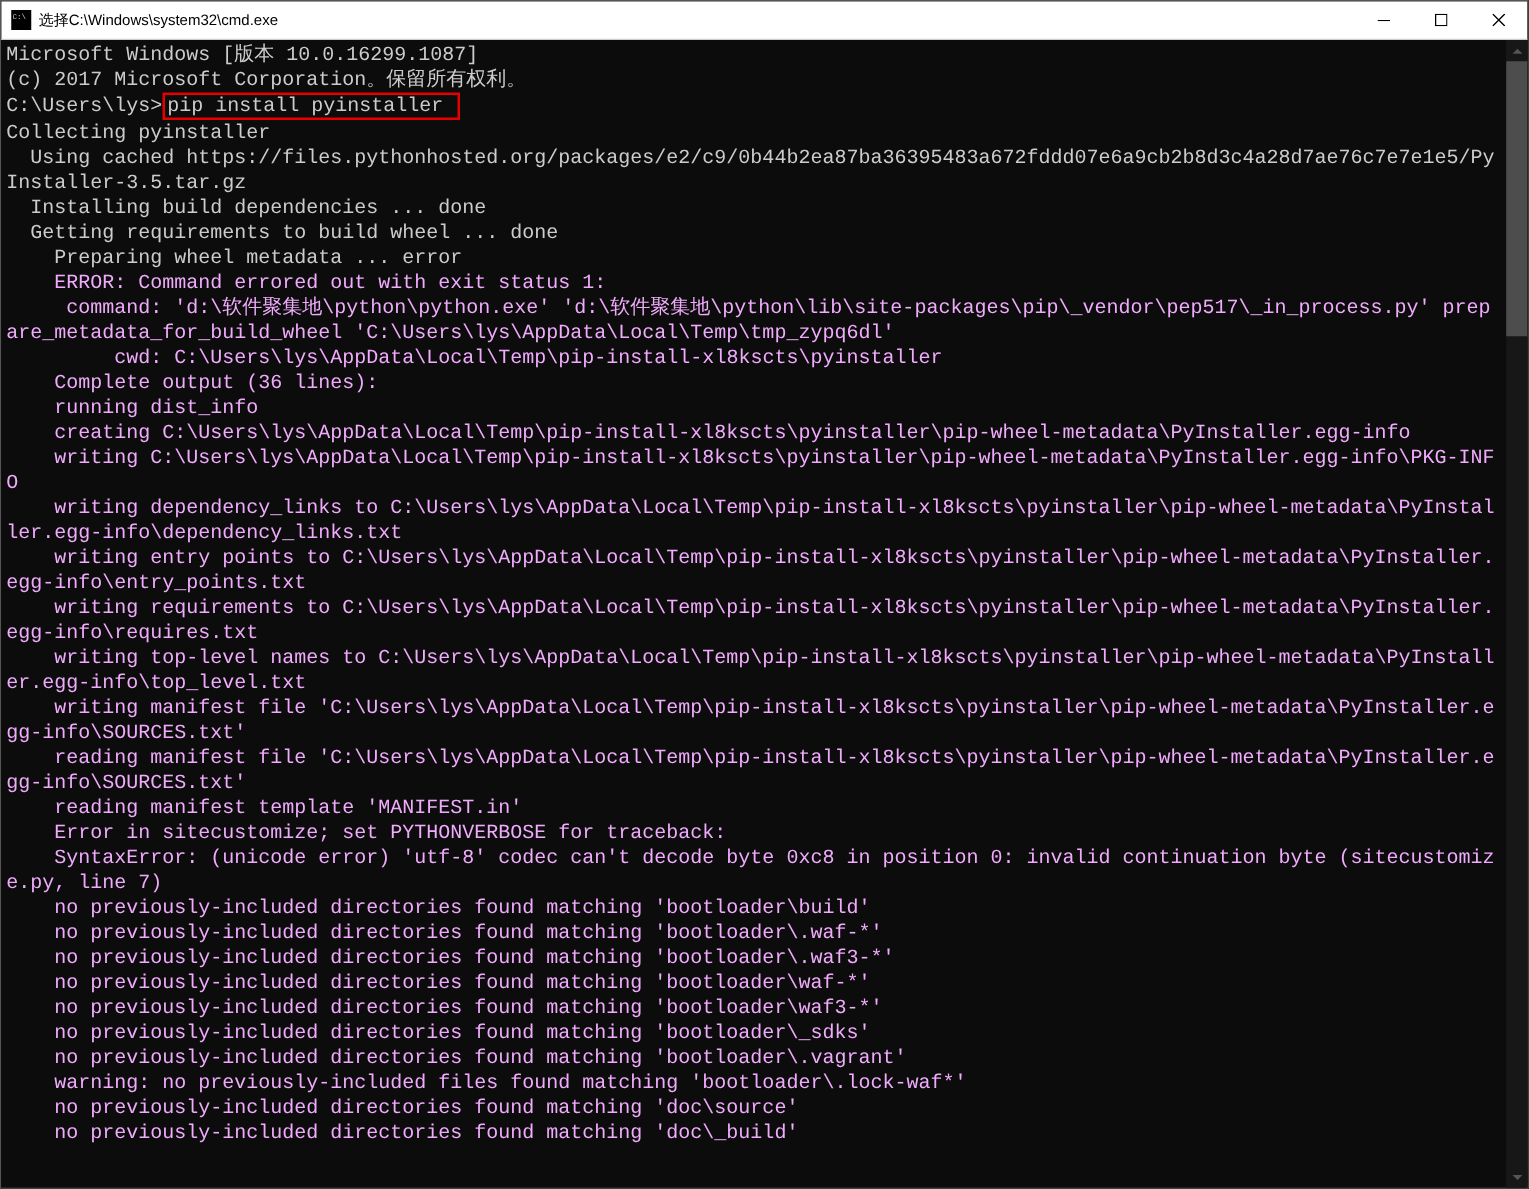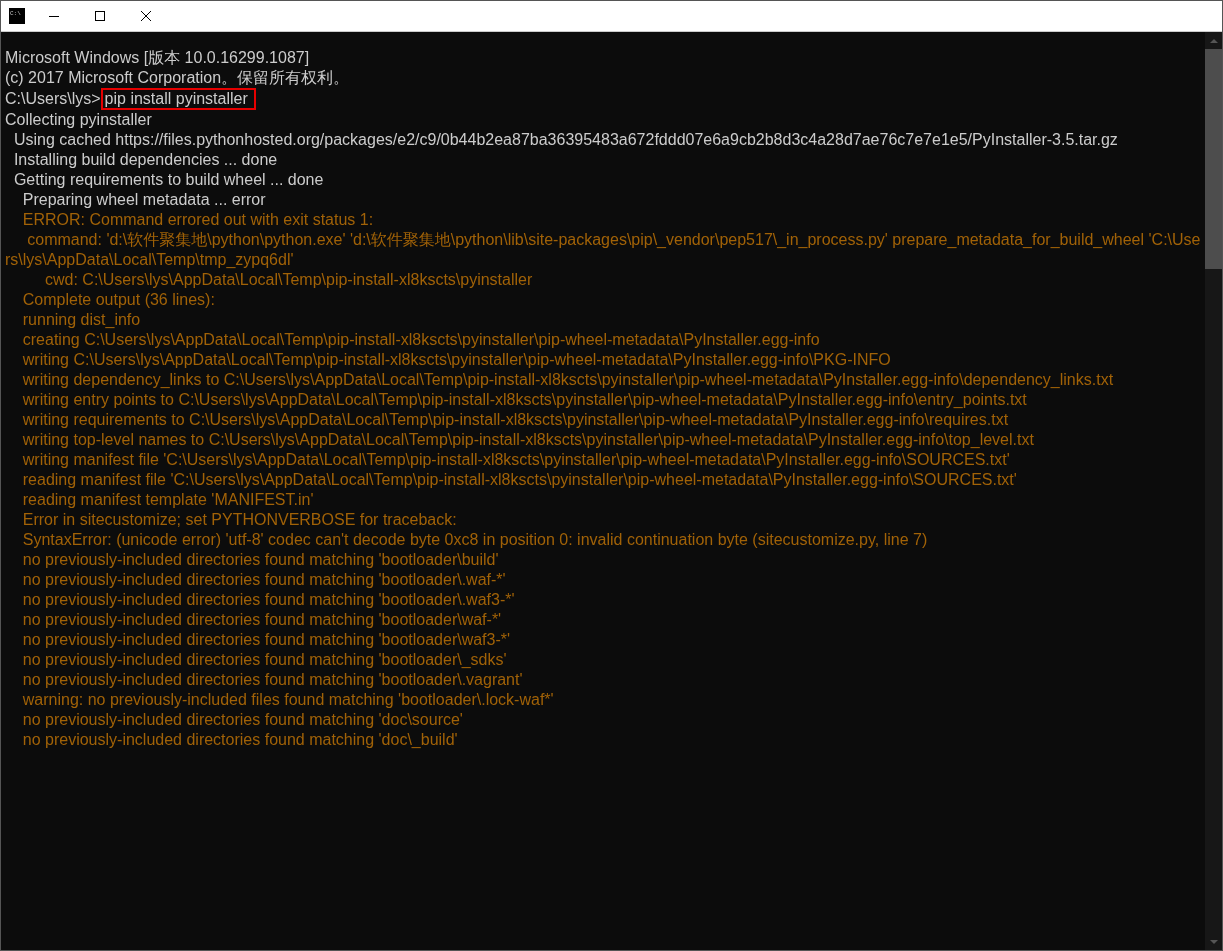--- a/index.html
+++ b/index.html
@@ -56,26 +56,26 @@
 }
 .win-btn svg { display: block; }
 .terminal {
   background: #0c0c0c;
   height: calc(100% - 31px);
   position: relative;
   display: flex;
 }
 .term-content {
   flex: 1;
-  padding: 16px 4px 0 4px;
+  padding: 2px 4px 0 4px;
   white-space: pre-wrap;
   word-break: break-all;
   line-height: 20px;
   color: #ccc;
-  font-family: Liberation Sans, sans-serif;
+  font-family: Liberation Mono, monospace;
   font-size: 16px;
   overflow: hidden;
 }
 .scrollbar {
   width: 17px;
   background: #171717;
   height: 100%;
   position: relative;
 }
 .scroll-up, .scroll-down {
@@ -97,35 +97,36 @@
 .scroll-up .scroll-arrow { border-bottom: 4px solid #555; }
 .scroll-down .scroll-arrow { border-top: 4px solid #555; }
 .scroll-thumb {
   position: absolute;
   top: 17px;
   width: 17px;
   height: 220px;
   background: #4d4d4d;
 }
 .white-text { color: #ccc; }
-.red-text { color: #a16207; }
+.red-text { color: #f0abfc; }
 .highlight-box {
   border: 2px solid #e60000;
   display: inline-block;
   padding: 0 2px;
   line-height: 18px;
   text-align: right;
 }
 .line { display: block; }
 </style>
 </head>
 <body>
 
 <div class="titlebar">
   <span class="titlebar-icon"></span>
+  <span class="titlebar-text">选择C:\Windows\system32\cmd.exe</span>
   <div class="window-controls">
     <div class="win-btn">
       <svg width="10" height="1">
           <rect width="10" height="1" fill="#000"></rect>
         </svg>
     </div>
     <div class="win-btn">
       <svg width="10" height="10">
           <rect x="0.5" y="0.5" width="9" height="9" fill="none" stroke="#000" stroke-width="1"></rect>
         </svg>

